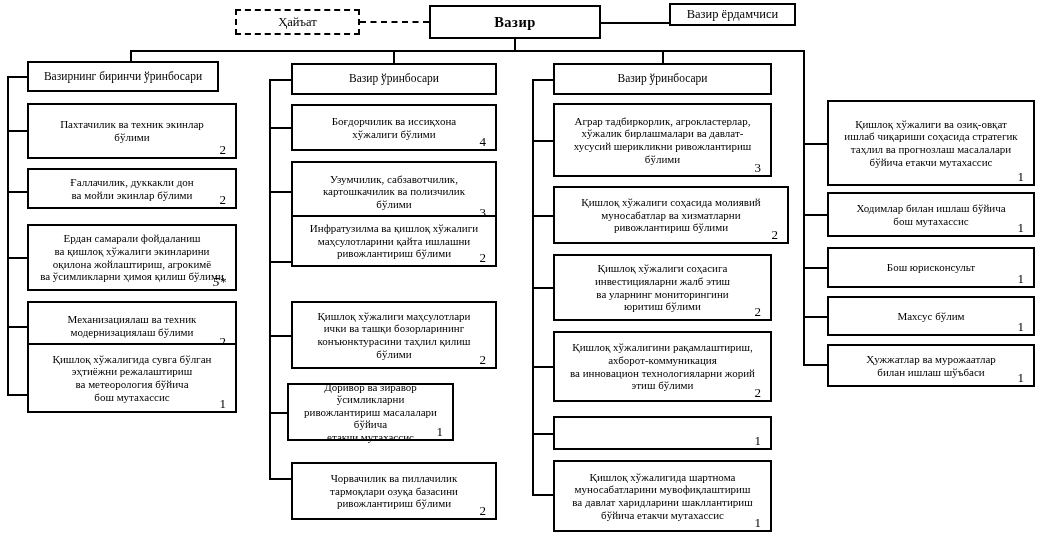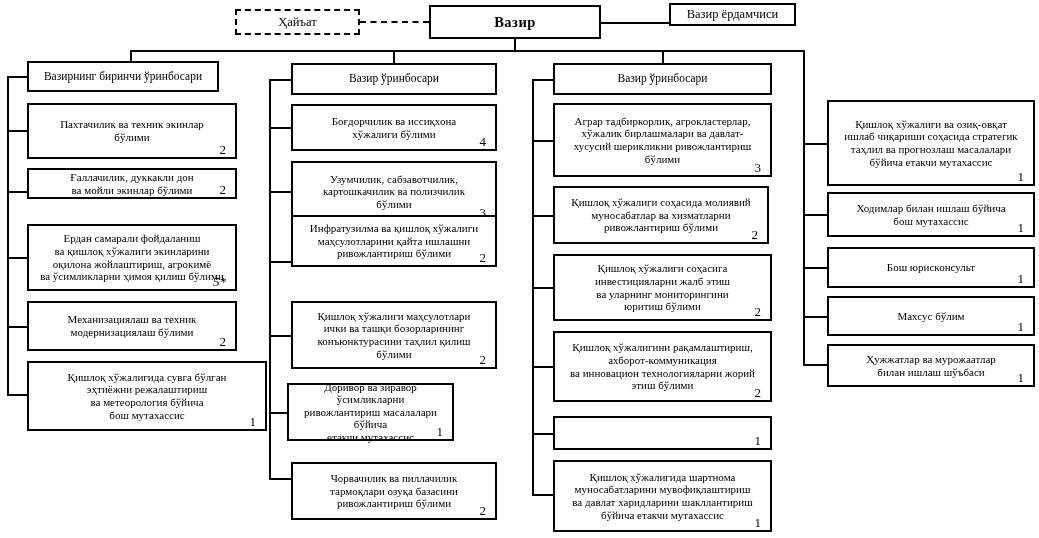--- a/index.html
+++ b/index.html
@@ -105,38 +105,38 @@
   <div class="lh" style="left:803px;top:364px;width:24px"></div>
 
   <div class="box hdr" style="left:27px;top:61px;width:192px;height:31px">
     <div class="t">Вазирнинг биринчи ўринбосари</div>
   </div>
   <div class="box" style="left:27px;top:103px;width:210px;height:56px">
     <div class="t">Пахтачилик ва техник экинлар
 бўлими</div>
     <div class="c">2</div>
   </div>
-  <div class="box" style="left:27px;top:168px;width:210px;height:31px">
+  <div class="box" style="left:27px;top:168px;width:210px;height:41px">
     <div class="t">Ғаллачилик, дуккакли дон
 ва мойли экинлар бўлими</div>
     <div class="c">2</div>
   </div>
   <div class="box" style="left:27px;top:224px;width:210px;height:67px">
     <div class="t">Ердан самарали фойдаланиш
 ва қишлоқ хўжалиги экинларини
 оқилона жойлаштириш, агрокимё
 ва ўсимликларни ҳимоя қилиш бўлими</div>
     <div class="c it">5*</div>
   </div>
   <div class="box" style="left:27px;top:301px;width:210px;height:50px">
     <div class="t">Механизациялаш ва техник
 модернизациялаш бўлими</div>
     <div class="c">2</div>
   </div>
-  <div class="box" style="left:27px;top:361px;width:240px;height:70px">
+  <div class="box" style="left:27px;top:343px;width:210px;height:70px">
     <div class="t">Қишлоқ хўжалигида сувга бўлган
 эҳтиёжни режалаштириш
 ва метеорология бўйича
 бош мутахассис</div>
     <div class="c">1</div>
   </div>
 
   <div class="box hdr" style="left:291px;top:63px;width:206px;height:32px">
     <div class="t">Вазир ўринбосари</div>
   </div>
@@ -180,21 +180,21 @@
   <div class="box hdr" style="left:553px;top:63px;width:219px;height:32px">
     <div class="t">Вазир ўринбосари</div>
   </div>
   <div class="box" style="left:553px;top:103px;width:219px;height:74px">
     <div class="t">Аграр тадбиркорлик, агрокластерлар,
 хўжалик бирлашмалари ва давлат-
 хусусий шерикликни ривожлантириш
 бўлими</div>
     <div class="c">3</div>
   </div>
-  <div class="box" style="left:553px;top:186px;width:216px;height:58px">
+  <div class="box" style="left:553px;top:186px;width:236px;height:58px">
     <div class="t">Қишлоқ хўжалиги соҳасида молиявий
 муносабатлар ва хизматларни
 ривожлантириш бўлими</div>
     <div class="c">2</div>
   </div>
   <div class="box" style="left:553px;top:254px;width:219px;height:67px">
     <div class="t">Қишлоқ хўжалиги соҳасига
 инвестицияларни жалб этиш
 ва уларнинг мониторингини
 юритиш бўлими</div>

